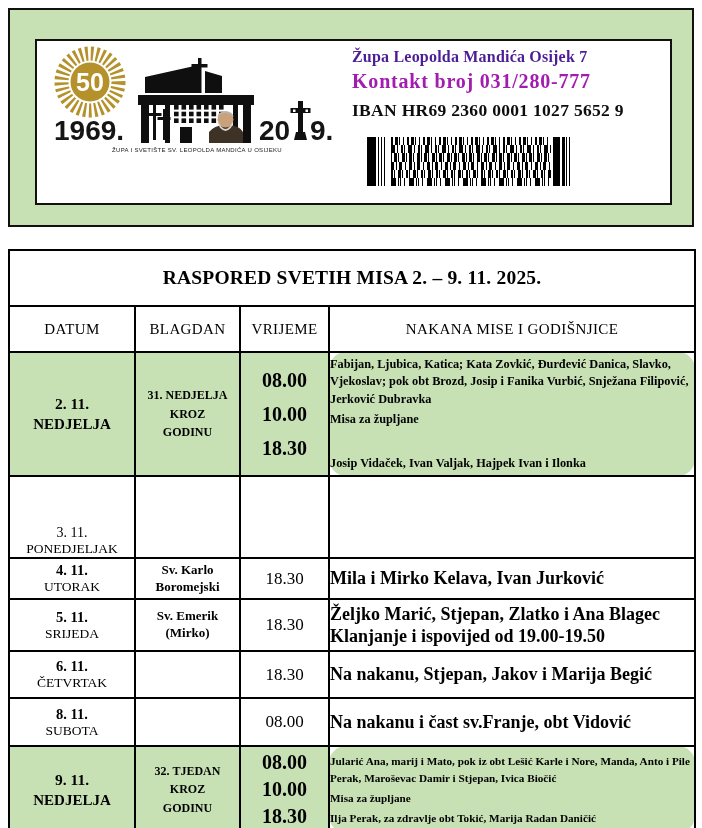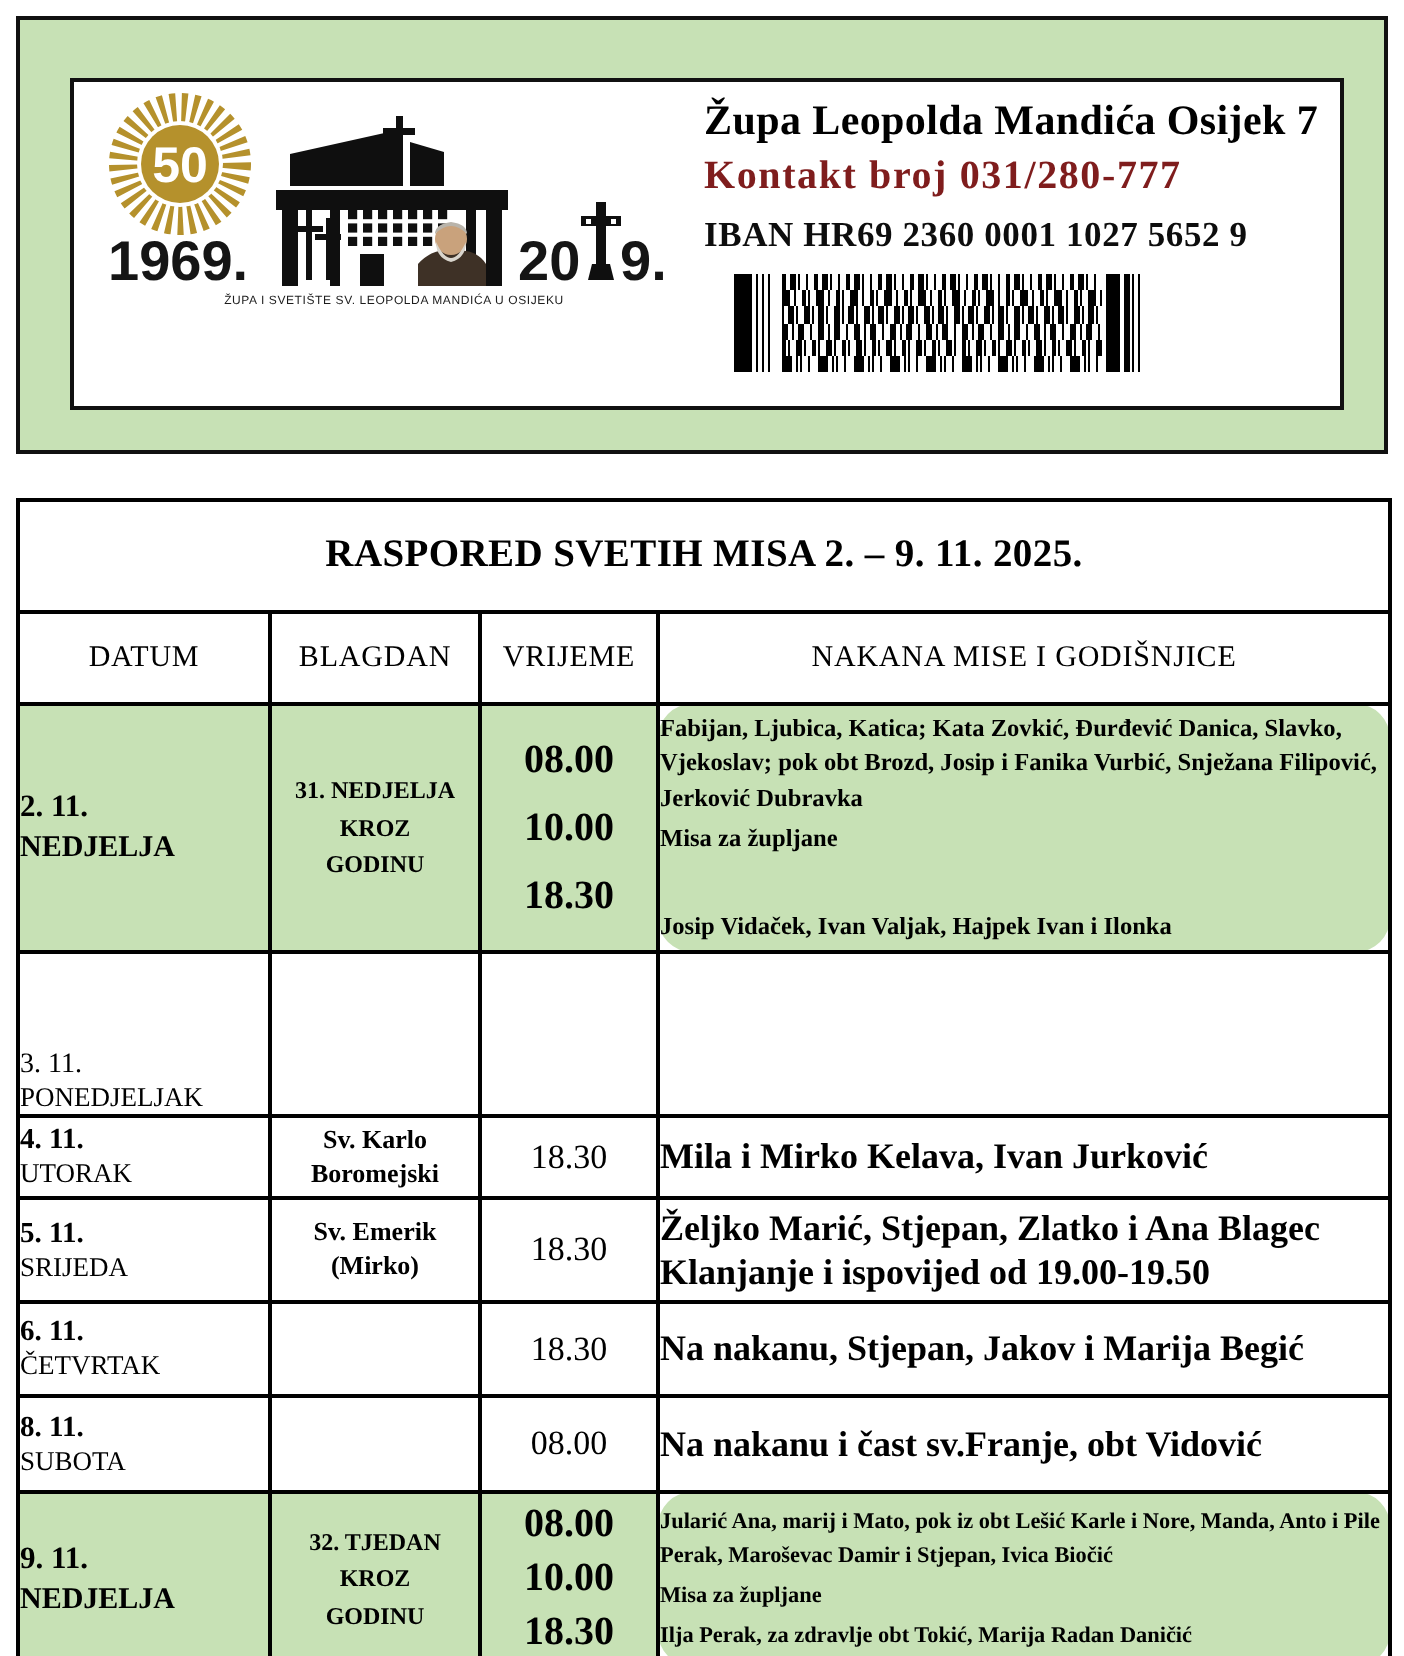--- a/index.html
+++ b/index.html
@@ -10,22 +10,22 @@
   #header-box {
     position:absolute; left:8px; top:8px; width:686px; height:219px;
     background:#c7e1b5; border:2px solid #111;
   }
   #header-inner {
     position:absolute; left:25px; top:29px; width:637px; height:166px;
     background:#fff; border:2px solid #111;
   }
   #logo-svg { position:absolute; left:4px; top:4px; }
   .info-block { position:absolute; left:315px; top:7px; width:318px; }
-  .parish-name { font-size:21px; font-weight:bold; color:#000000; letter-spacing:0.2px; white-space:nowrap; }
-  .contact-line { margin-top:4px; font-size:20px; font-weight:bold; color:#7f1d1d; letter-spacing:0.8px; white-space:nowrap; }
+  .parish-name { font-size:16px; font-weight:bold; color:#4c1d95; letter-spacing:0.2px; white-space:nowrap; }
+  .contact-line { margin-top:4px; font-size:20px; font-weight:bold; color:#a21caf; letter-spacing:0.8px; white-space:nowrap; }
   .iban-line { margin-top:7px; font-size:17.5px; font-weight:bold; color:#0d0d0d; letter-spacing:0.3px; white-space:nowrap; }
 
   
   .barcode {
     position:absolute; left:330px; top:96px; width:205px; height:49px;
     background:#fff; display:flex; flex-direction:column;
     padding-left:24px; padding-right:21px;
   }
   .barcode::before {
     content:""; position:absolute; left:0; top:0; bottom:0; width:24px;
@@ -47,21 +47,21 @@
   #schedule { position:absolute; left:8px; top:249px; width:686px; border-collapse:collapse; table-layout:fixed; }
   #schedule td, #schedule th { border:2px solid #000; vertical-align:middle; padding:0; }
   tr.hl td { background:#c7e1b5; }
 
   .title-row td { height:56px; text-align:center; font-size:19.5px; font-weight:bold; letter-spacing:0.2px; }
   .colhead-row th { height:46px; text-align:center; font-size:15px; font-weight:normal; letter-spacing:0.4px; }
 
   .rh0 { height:110px; } .rh1 { height:34px; } .rh2 { height:41px; } .rh3 { height:52px; }
   .rh4 { height:47px; }  .rh5 { height:57px; } .rh6 { height:48px; } .rh7 { height:81px; }
 
-  .c-date { text-align:left; font-size:13.5px; }
+  .c-date { text-align:center; font-size:13.5px; }
   .c-date .d1 { font-weight:bold; font-size:14.5px; }
   tr.plain .c-date .d1 { font-weight:normal; font-size:14px;margin-top:48px; }
   tr.hl .c-date { font-size:15px; font-weight:bold; }
   tr.hl .c-date .d1 { font-size:15.5px; margin-bottom:3px; }
 
   .c-blag { text-align:center; font-weight:bold; font-size:13px; line-height:1.3; }
   tr.hl .c-blag { font-size:12px; line-height:1.55; }
 
   .c-time { text-align:center; font-size:17px; }
   tr.hl .c-time { font-size:20px; font-weight:bold; }

